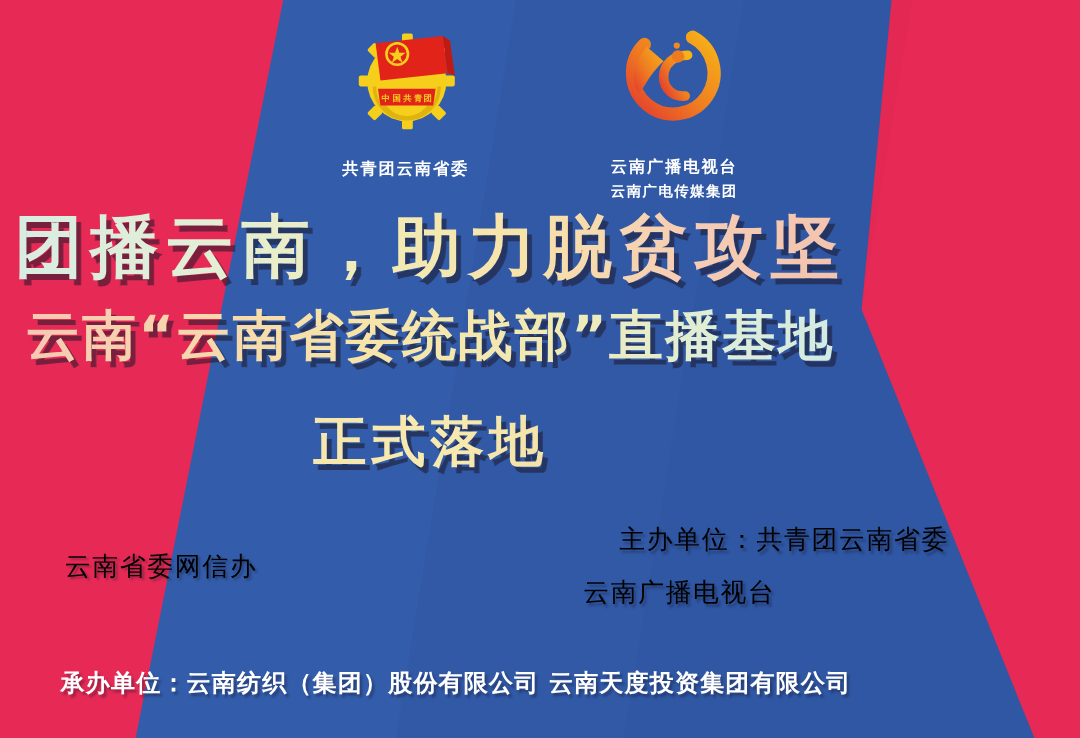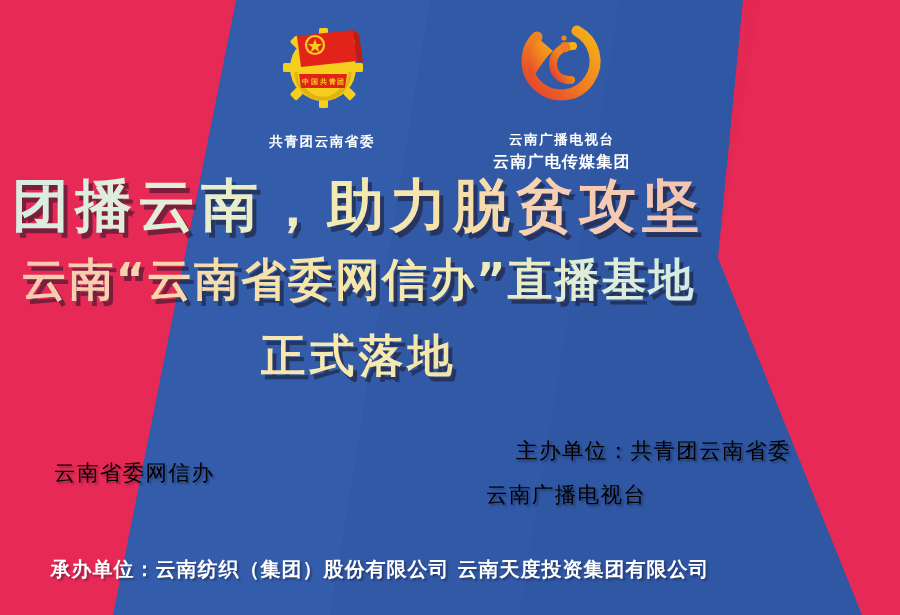--- a/index.html
+++ b/index.html
@@ -14,29 +14,29 @@
 
   
   .logos { position:absolute; top:18px; left:0; width:900px; height:128px;
            display:flex; justify-content:center; align-items:flex-start; gap:118px; z-index:5; }
   .logo-block { display:flex; flex-direction:column; align-items:center; }
   .logo-mark { position:relative; }
 
   .logo-cap { color:#ffffff; font-weight:700; letter-spacing:1.6px;
               text-align:center; line-height:1.28; }
   .logo-cap.one { font-size:13.5px; margin-top:21px; }
-  .logo-cap.two { font-size:16px; margin-top:4px; letter-spacing:1.2px; }
+  .logo-cap.two { font-size:12px; margin-top:4px; letter-spacing:1.2px; }
 
   
   .headline { position:absolute; left:0; width:717px; z-index:6; text-align:center;
               font-weight:700; white-space:nowrap; }
 
   .l1 { top:168px; font-size:57px; letter-spacing:6px; }
   .l2 { top:250px; font-size:45px; letter-spacing:2px; }
-  .l3 { top:326px; font-size:45px; letter-spacing:4px; }
+  .l3 { top:338px; font-size:45px; letter-spacing:4px; }
 
   .grad { display:inline-block;
           -webkit-background-clip:text; background-clip:text; color:transparent;
           -webkit-text-fill-color:transparent;
           filter:drop-shadow(4px 5px 0px rgba(28,22,40,.55)); }
 
   .g1 { background-image:linear-gradient(95deg,#d7ece2 0%,#e2efd7 22%,#f3eab4 46%,#f7e2a9 62%,#f6cdb4 80%,#f3c3ae 100%); }
   .g2 { background-image:linear-gradient(95deg,#f6c9b2 0%,#f6d5ae 18%,#f7e4a8 42%,#f1eab2 64%,#dfeed6 84%,#d3ebe3 100%); }
   .g3 { background-image:linear-gradient(95deg,#f6e6ae 0%,#f7eab0 50%,#f3e3a8 100%); }
   .cred-cols { position:absolute; top:440px; left:0; width:900px;
@@ -145,21 +145,21 @@
       <div class="logo-cap one">云南广播电视台</div>
       <div class="logo-cap two">云南广电传媒集团</div>
     </div>
 
   </div>
 
   <div class="headline l1">
     <span class="grad g1">团播云南，助力脱贫攻坚</span>
   </div>
   <div class="headline l2">
-    <span class="grad g2">云南“云南省委网信办”直播基地</span>
+    <span class="grad g2">云南“云南省委统战部”直播基地</span>
   </div>
   <div class="headline l3">
     <span class="grad g3">正式落地</span>
   </div>
 
   <div class="cred-cols">
     <div class="cred-col left">
       <div class="cred-line r2">云南省委网信办</div>
     </div>
     <div class="cred-col right">

